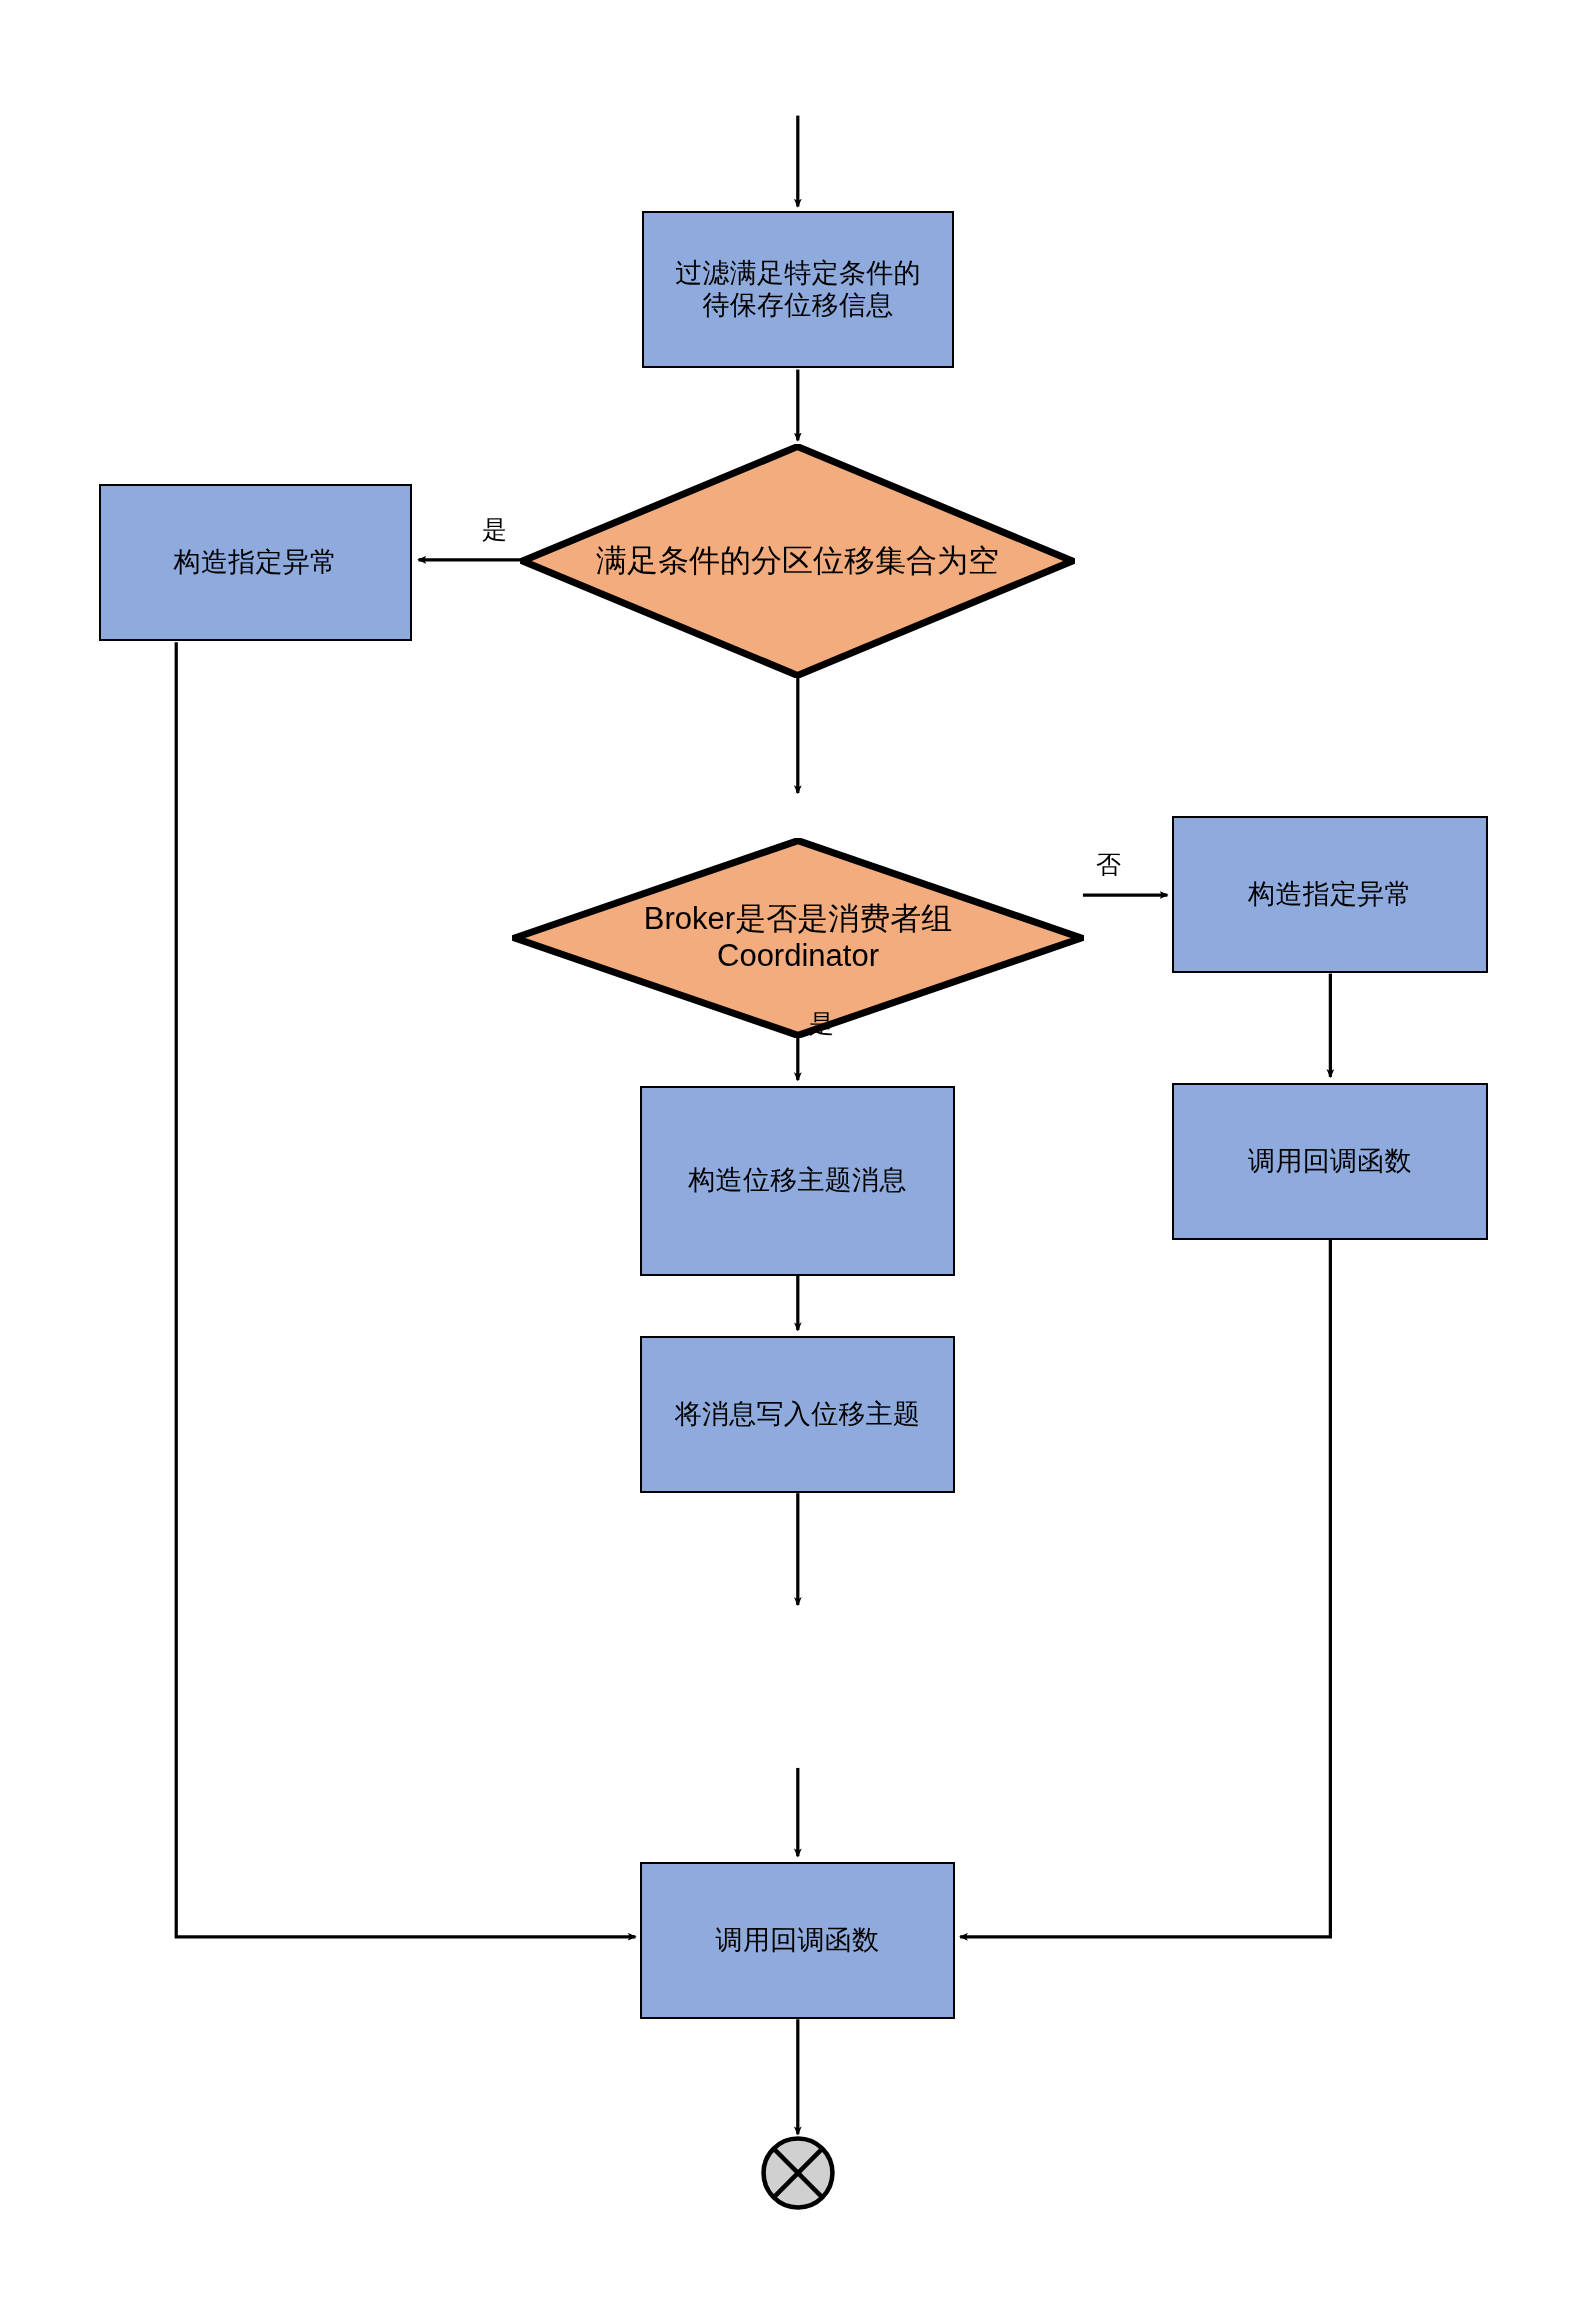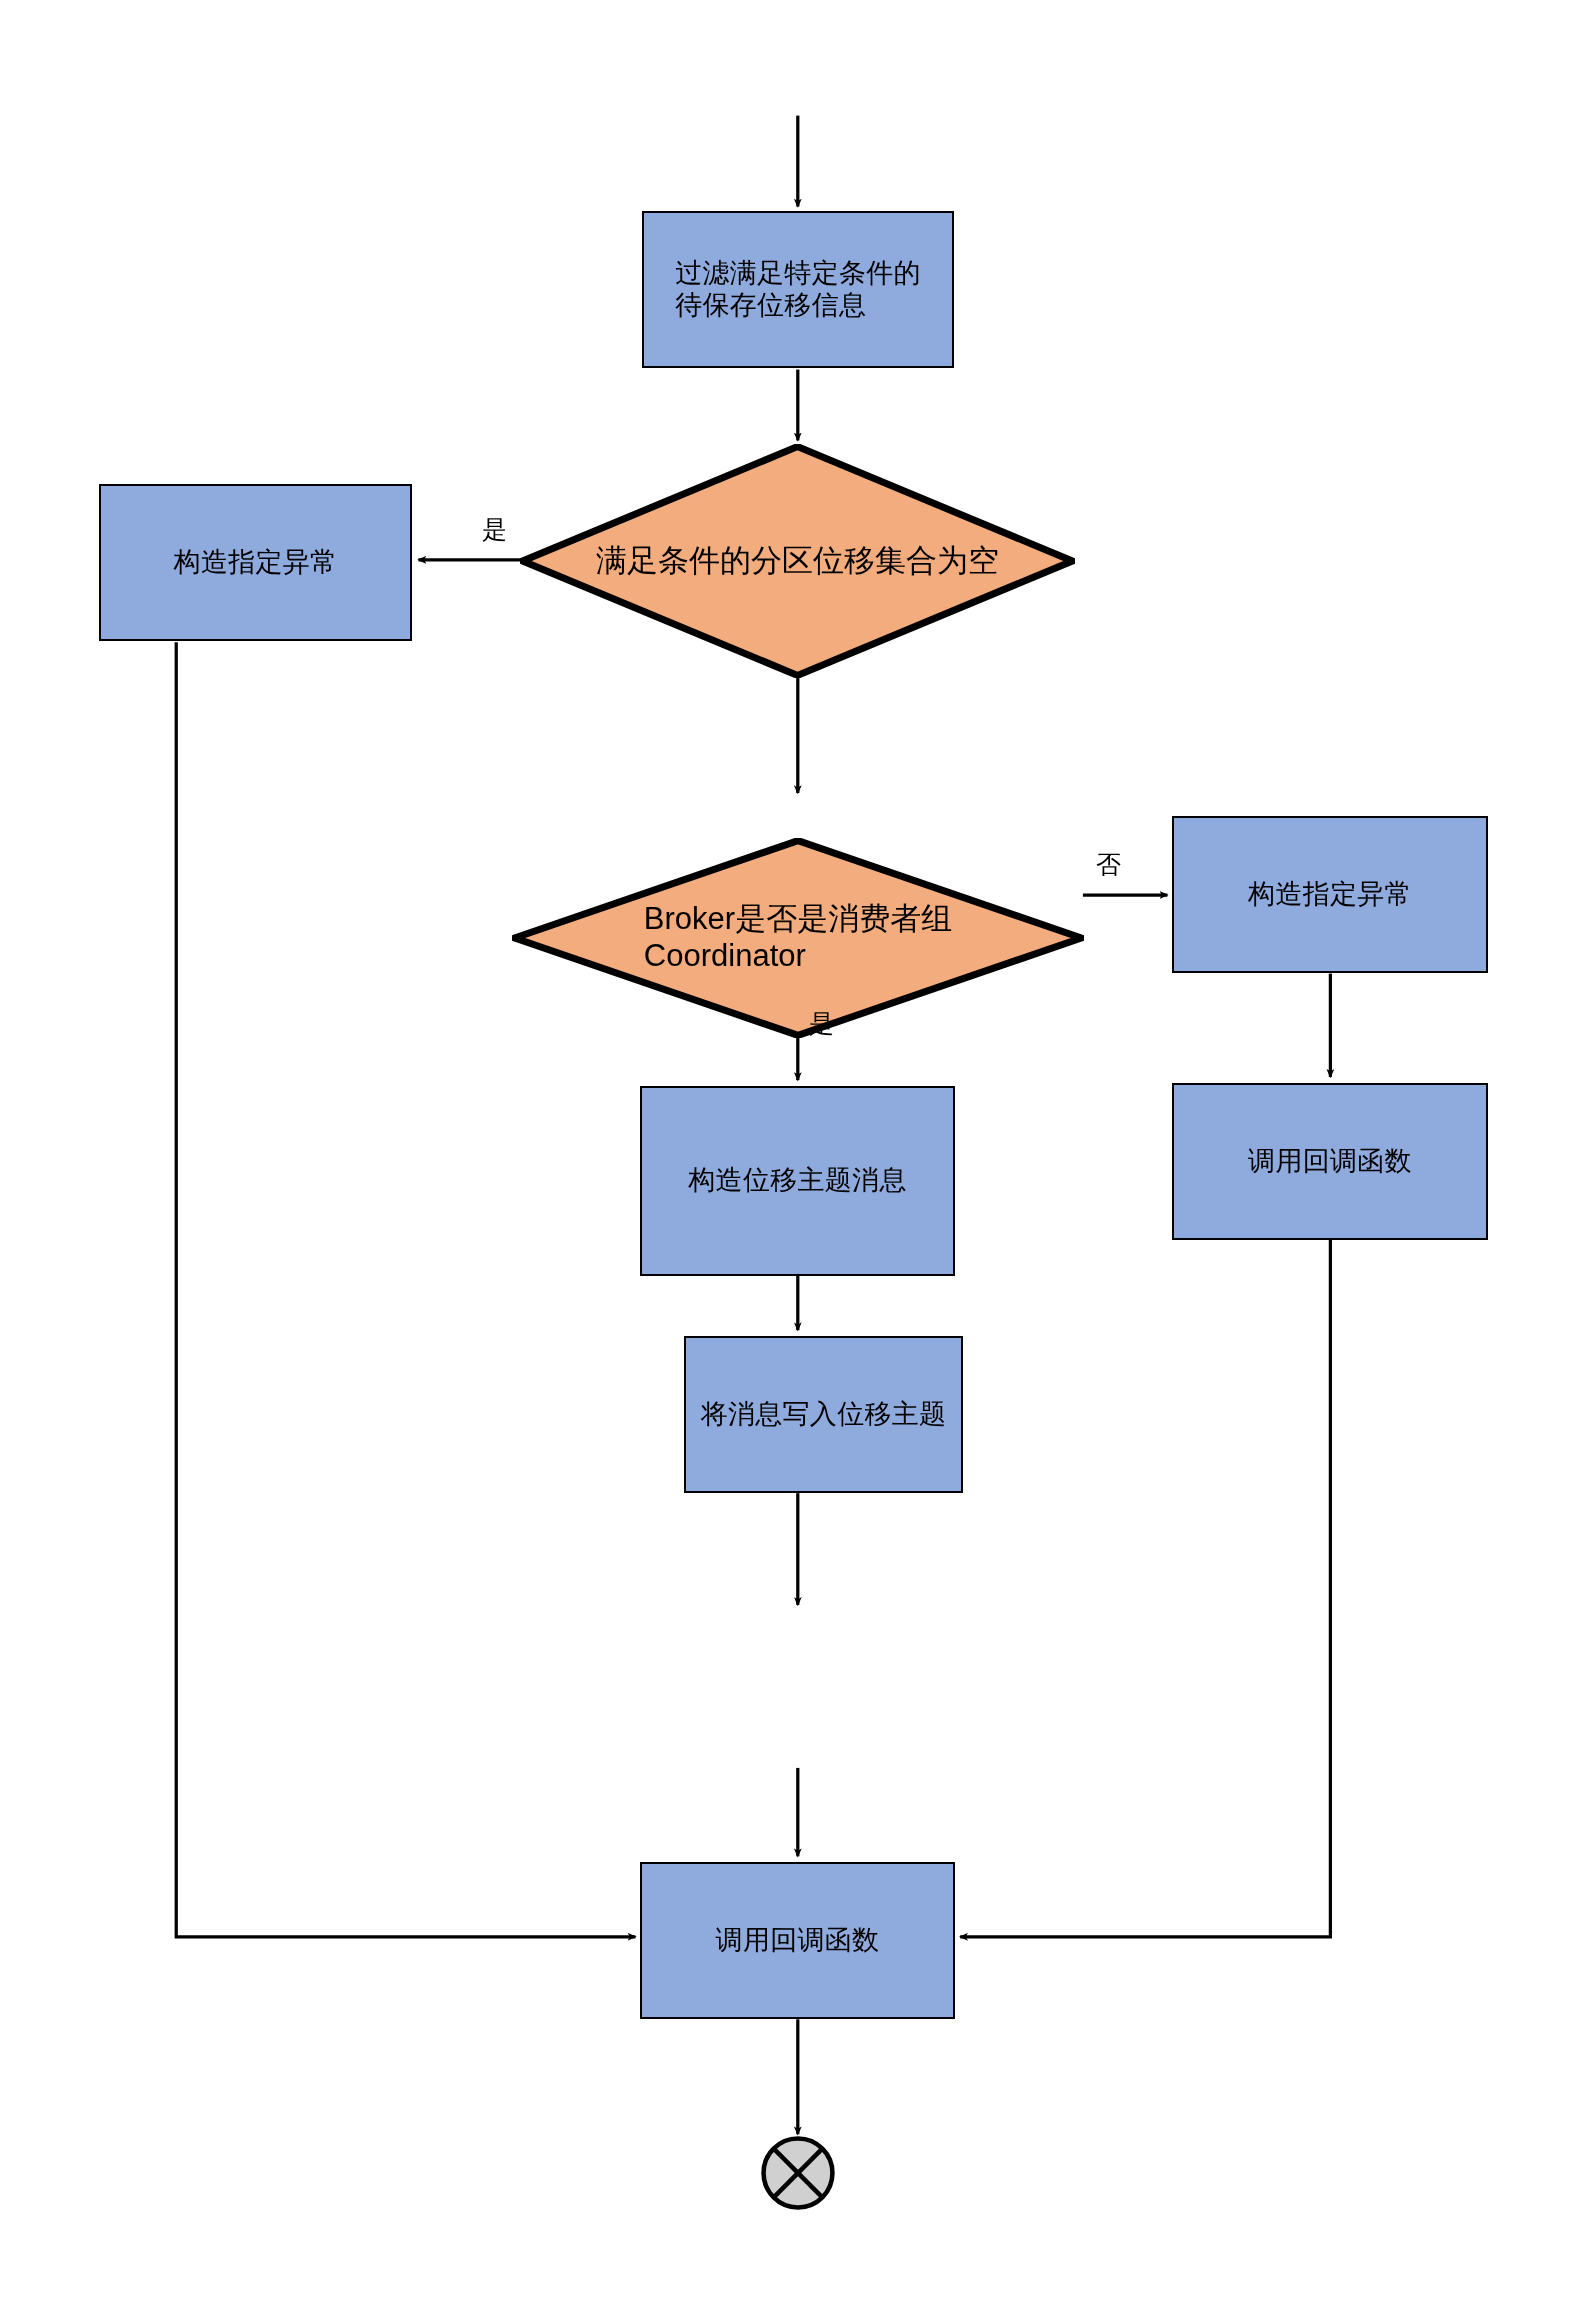--- a/index.html
+++ b/index.html
@@ -25,21 +25,21 @@
     width: 1593px;
     height: 2307px;
     pointer-events: none;
   }
   .node {
     position: absolute;
     box-sizing: border-box;
     display: flex;
     align-items: center;
     justify-content: center;
-    text-align: left;
+    text-align: center;
   }
   .proc {
     background: #8FAADC;
     border: 2.6px solid #000000;
   }
   .proc .label {
     font-size: 27px;
     line-height: 1.18;
     color: #000000;
     letter-spacing: 0.3px;
@@ -145,21 +145,21 @@
   </div>
 
   <div class="node proc" style="left:1172px; top:1083px; width:316px; height:157px;">
     <span class="label">调用回调函数</span>
   </div>
 
   <div class="node proc" style="left:640px; top:1086px; width:315px; height:190px;">
     <span class="label">构造位移主题消息</span>
   </div>
 
-  <div class="node proc" style="left:640px; top:1336px; width:279px; height:157px;margin-left:44px;">
+  <div class="node proc" style="left:640px; top:1336px; width:315px; height:157px;">
     <span class="label">将消息写入位移主题</span>
   </div>
 
 
   <div class="node proc" style="left:640px; top:1862px; width:315px; height:157px;">
     <span class="label">调用回调函数</span>
   </div>
 
   <div class="terminator" style="left:759px; top:2134px; width:78px; height:78px;">
     <svg width="78" height="78" viewBox="0 0 120 120">

